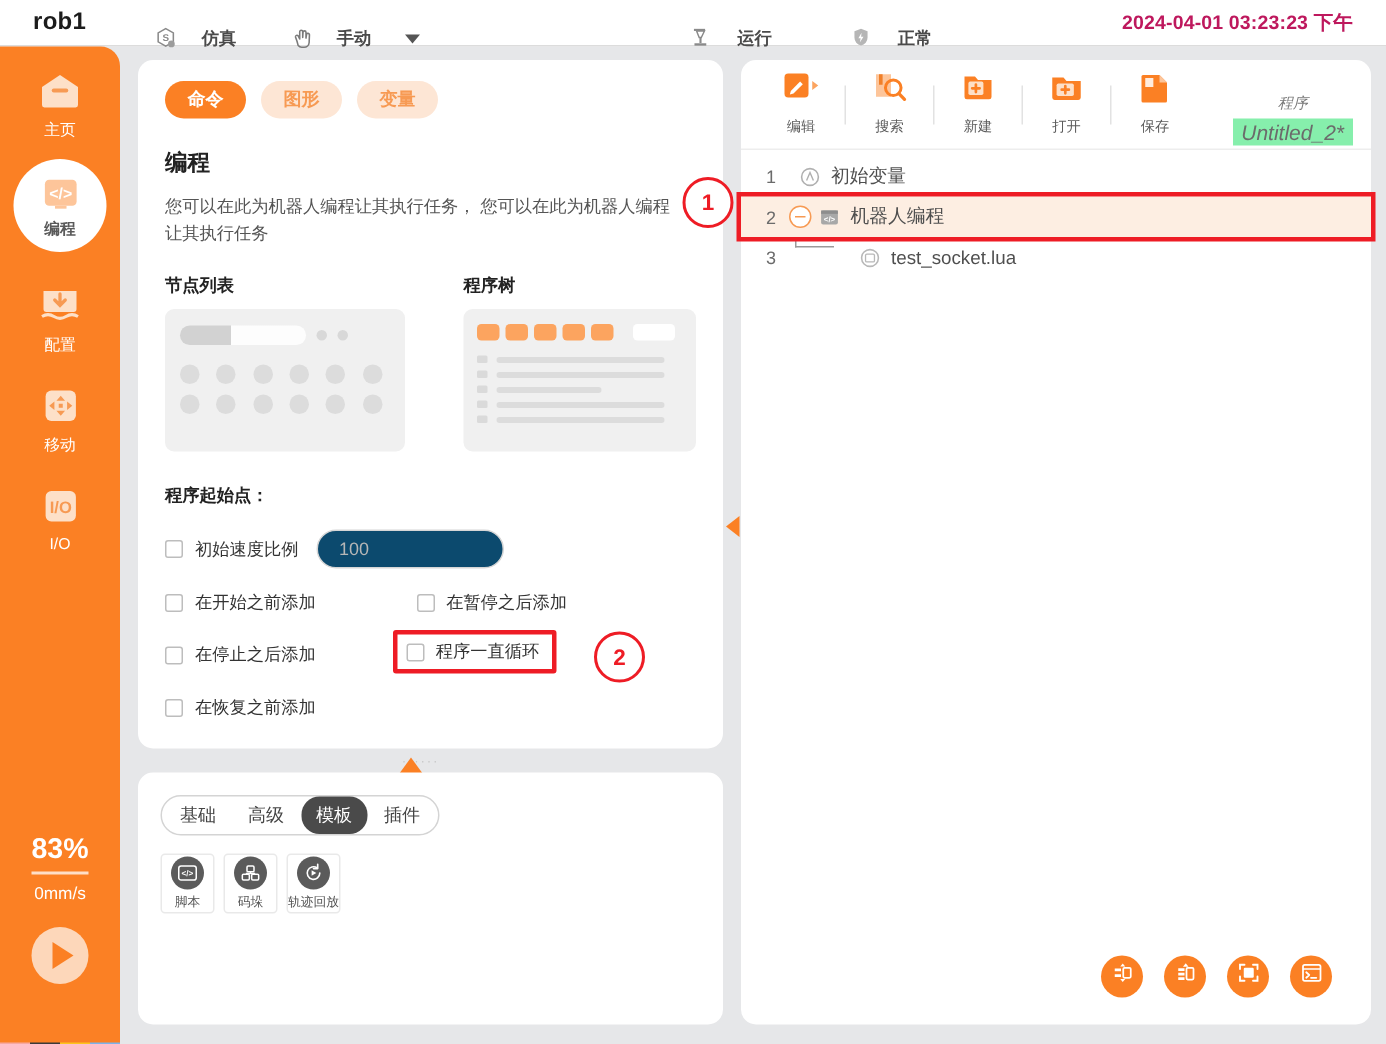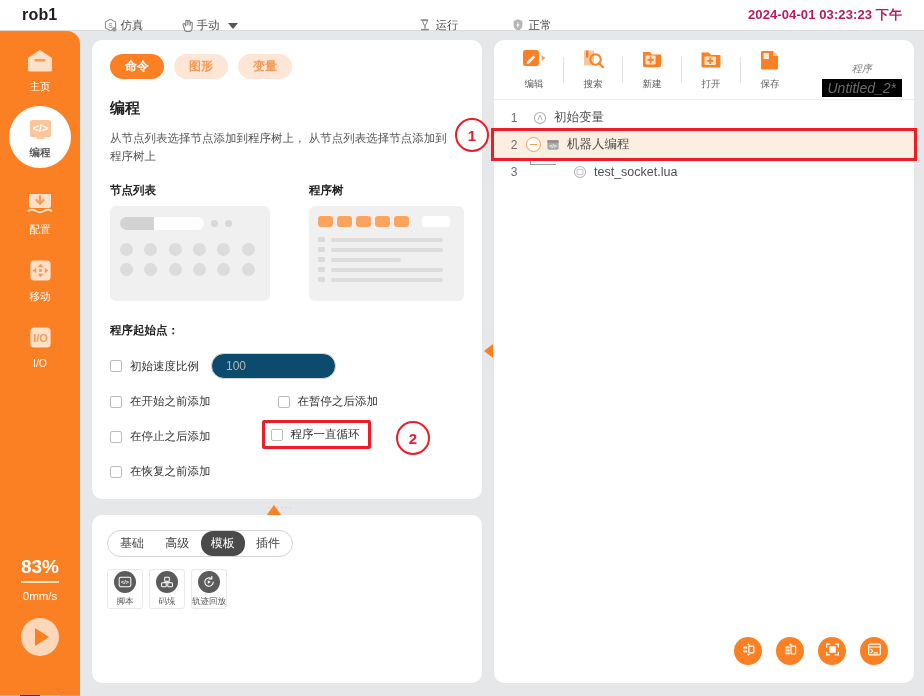--- a/index.html
+++ b/index.html
@@ -16,22 +16,22 @@
     position: absolute; left: 0; top: 0; width: 924px; height: 31px;
     background: #ffffff;
     display: flex; align-items: center;
     border-bottom: 1px solid #dcdcdc;
   }
   .robot-name {
     font-size: 16px; font-weight: bold; color: #1c1c1c;
     margin-left: 22px; letter-spacing: .2px;
   }
   .top-item {
-    display: flex; align-items: center; gap: 2px;
-    font-size: 11.5px; color: #4a4a4a; font-weight: normal; margin-top: 21px;
+    display: flex; align-items: center; gap: 16px;
+    font-size: 11.5px; color: #4a4a4a; font-weight: bold; margin-top: 21px;
   }
   .top-item.sim { margin-left: 46px; }
   .top-item.manual { margin-left: 36px; }
   .top-item.run { margin-left: 180px; }
   .top-item.status { margin-left: 53px; justify-content: flex-end; }
   .top-icon { width: 15px; height: 15px; display: inline-block; flex: 0 0 auto; }
   .caret-dn {
     width: 0; height: 0; margin-left: 7px;
     border-left: 5px solid transparent; border-right: 5px solid transparent;
     border-top: 6px solid #555;
@@ -240,21 +240,21 @@
     display: flex; flex-direction: column; align-items: center; gap: 3px;
     cursor: pointer; width: 40px;
   }
   .tb-sep { width: 1px; height: 26px; background: #e2e2e2; margin: 0 9px; }
   .tb-lbl { font-size: 9.5px; color: #5c5c5c; }
   .prog-meta {
     position: absolute; right: 12px; top: 22px; text-align: center; font-style: italic;
   }
   .prog-cap { font-size: 10px; color: #7a7a7a; }
   .prog-name {
-    font-size: 14px; color: #6b6b6b; background: #000000;
+    font-size: 14px; color: #6b6b6b; background: #86efac;
     padding: 1px 6px; margin-top: 3px; display: inline-block;
   }
 
   .tree-list { padding-top: 4px; position: relative; }
   .tree-row {
     display: flex; align-items: center; height: 27px;
     padding-left: 12px; position: relative; cursor: pointer;
   }
   .tr-num { font-size: 12px; color: #6b6b6b; width: 16px; text-align: center; }
   .tr-ico {
@@ -421,21 +421,21 @@
 
   <div class="panel left-panel">
 
     <div class="tabs-row">
       <div class="pill on">命令</div>
       <div class="pill off">图形</div>
       <div class="pill off">变量</div>
     </div>
 
     <div class="sec-title">编程</div>
-    <div class="sec-desc">从节点列表选择节点添加到程序树上， 从节点列表选择节点添加到程序树上</div>
+    <div class="sec-desc">您可以在此为机器人编程让其执行任务， 您可以在此为机器人编程让其执行任务</div>
 
     <div class="two-col">
       <div>
         <div class="col-h">节点列表</div>
         <div class="ph-node">
           <div class="ph-search">
             <div class="ph-pillbar"></div>
             <div class="ph-dot-sm"></div>
             <div class="ph-dot-sm"></div>
           </div>

